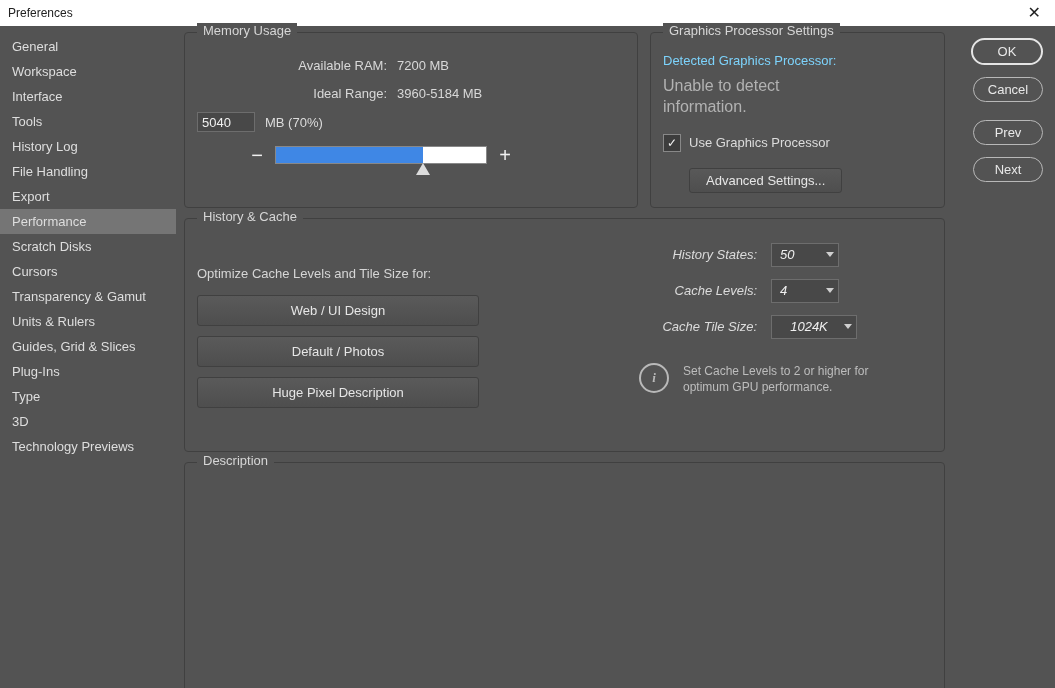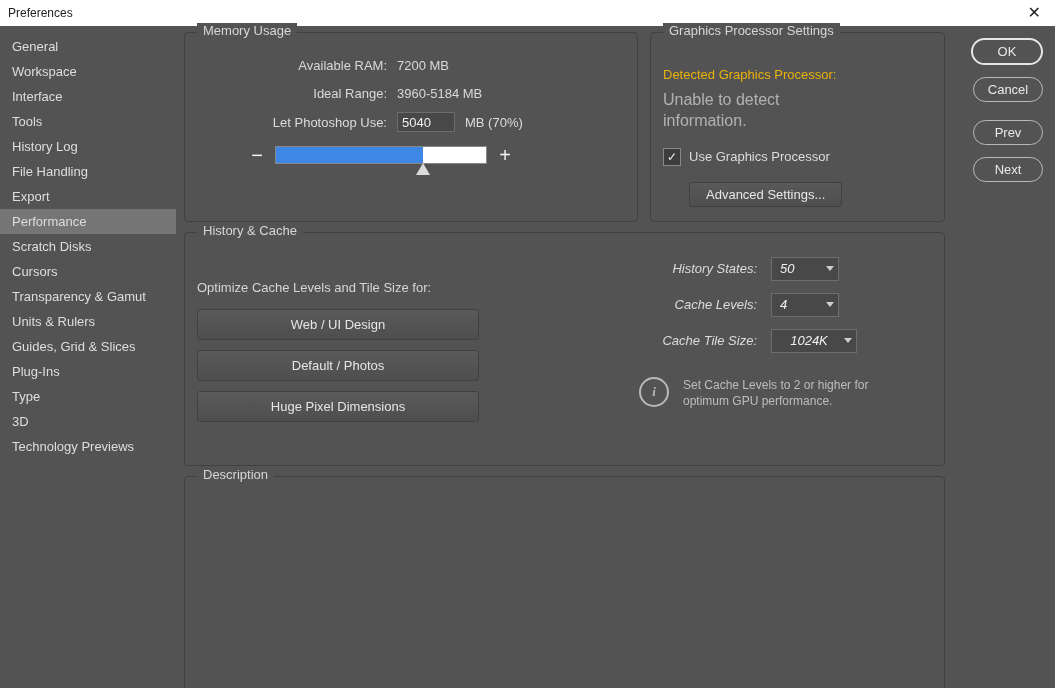--- a/index.html
+++ b/index.html
@@ -177,21 +177,21 @@
     position: absolute;
     top: 16px;
     width: 0; height: 0;
     border-left: 7px solid transparent;
     border-right: 7px solid transparent;
     border-bottom: 12px solid #dcdcdc;
     transform: translateX(-7px);
   }
 
   
-  .gfx-sub { color:#eab308; margin-top:16px; }
+  .gfx-sub { color:#7dd3fc; margin-top:2px; }
   .gfx-info { color:#b2b2b2; font-size:16px; margin-top:8px; line-height:1.3; max-width:150px; }
   .chk-line { display:flex; align-items:center; margin-top:16px; }
   .chk {
     width:16px; height:16px;
     border:1px solid #888;
     background:#3d3d3d;
     display:flex; align-items:center; justify-content:center;
     margin-right:8px;
     font-size:12px;
     color:#eee;
@@ -306,21 +306,20 @@
         <div class="legend">Memory Usage</div>
         <div class="kv">
           <div class="label">Available RAM:</div>
           <div class="val">7200 MB</div>
         </div>
         <div class="kv">
           <div class="label">Ideal Range:</div>
           <div class="val">3960-5184 MB</div>
         </div>
         <div class="mem-input-line">
-          <div class="label">Let Photoshop Use:</div>
           <input class="num-field" value="5040" style="">
           <div class="mem-suffix">MB (70%)</div>
         </div>
         <div class="slider-row">
           <div class="pm">−</div>
           <div class="slider-track">
             <div class="slider-fill" id="mem-fill" style="width: 70%;"></div>
             <div class="slider-thumb" id="mem-thumb" style="left: 70%;"></div>
           </div>
           <div class="pm">+</div>
@@ -341,21 +340,21 @@
       </div>
     </div>
 
     <div class="group hc-group">
       <div class="legend">History &amp; Cache</div>
       <div class="hc-wrap">
         <div class="hc-left">
           <div class="hc-opt-label">Optimize Cache Levels and Tile Size for:</div>
           <div class="opt-btn">Web / UI Design</div>
           <div class="opt-btn">Default / Photos</div>
-          <div class="opt-btn">Huge Pixel Dimensions</div>
+          <div class="opt-btn">Huge Pixel Description</div>
         </div>
         <div class="hc-right">
           <div class="hc-kv">
             <div class="label">History States:</div>
             <div class="select sm">
               <span class="sel-val">50</span>
               <span class="caret"></span>
             </div>
           </div>
           <div class="hc-kv">

